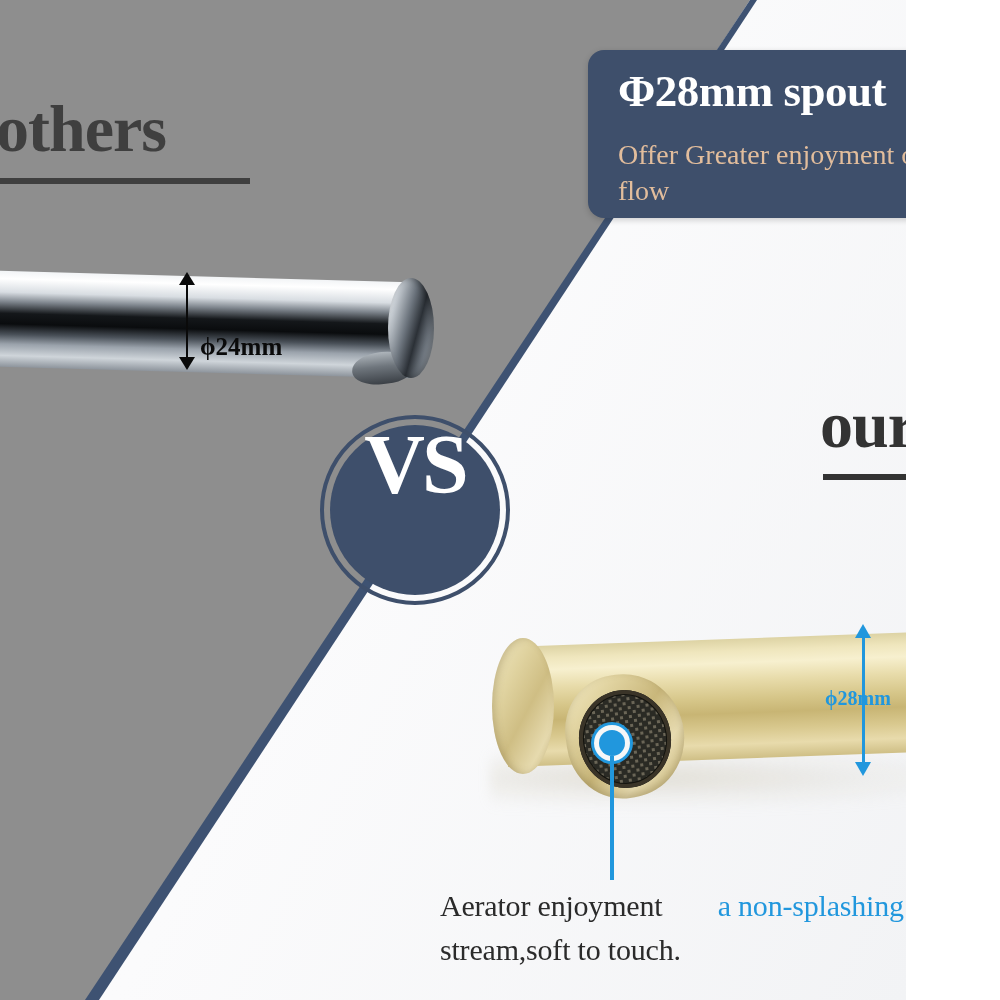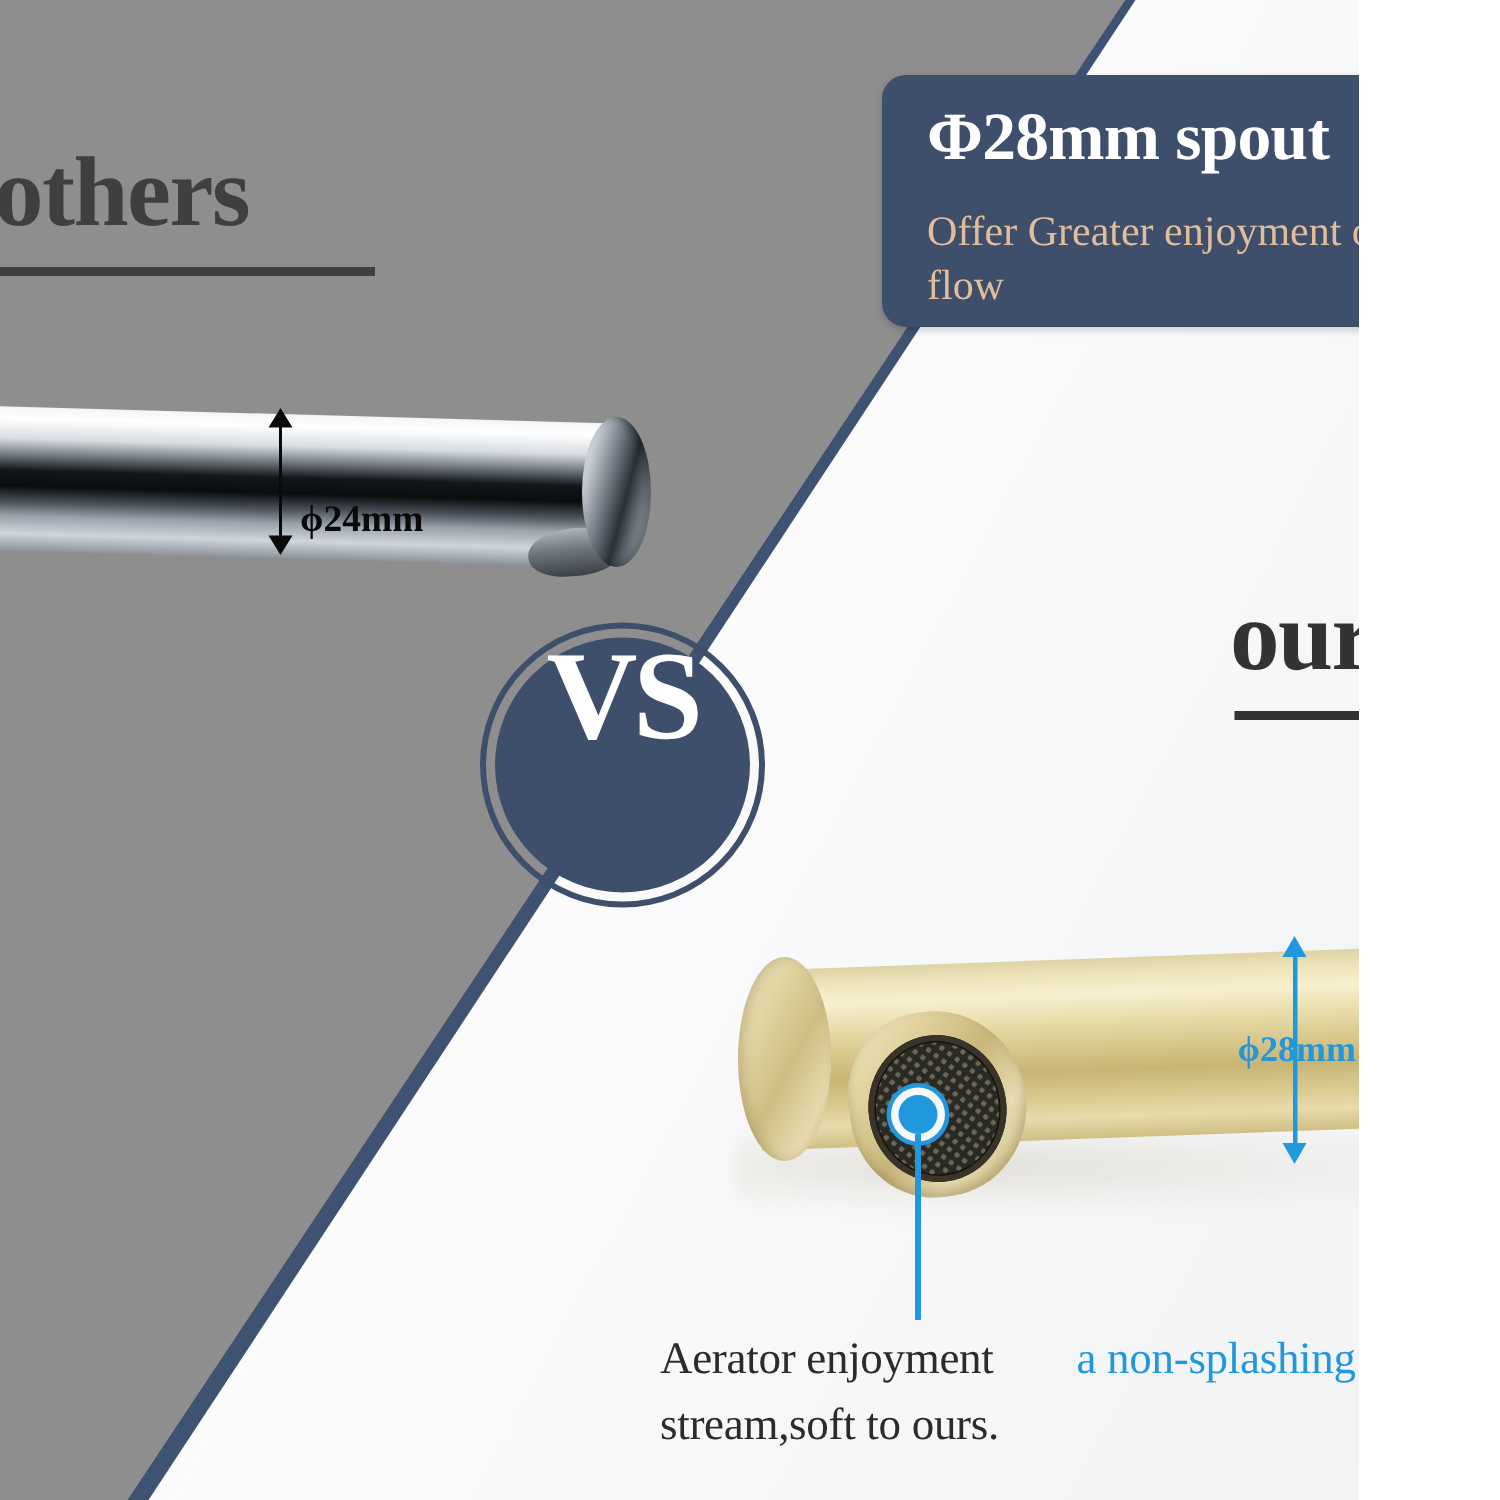--- a/index.html
+++ b/index.html
@@ -356,21 +356,21 @@
     width: 0; height: 0;
     border-left: 8.5px solid transparent;
     border-right: 8.5px solid transparent;
   }
   .dim28::before { top: -12px; border-bottom: 14px solid #2197dd; }
   .dim28::after  { bottom: -12px; border-top: 14px solid #2197dd; }
   .dim28-label {
     position: absolute;
     left: 825px;
     top: 687px;
-    font-size: 24px;
+    font-size: 20px;
     font-weight: bold;
     color: #2197dd;
     white-space: nowrap;
   }
 
   
   .caption {
     position: absolute;
     left: 440px;
     top: 884px;
@@ -431,16 +431,16 @@
     <div class="gold-aerator-mesh"></div>
   </div>
 
   <div class="marker-dot"></div>
   <div class="leader-line"></div>
 
   <div class="dim28"></div>
   <div class="dim28-label">ϕ28mm</div>
 
   <div class="caption">
-    <span>Aerator enjoyment </span><span class="hl">a non-splashing</span><span> stream,soft to ours.</span>
+    <span>Aerator enjoyment </span><span class="hl">a non-splashing</span><span> stream,soft to touch.</span>
   </div>
 
 </div>
 
 </body></html>

